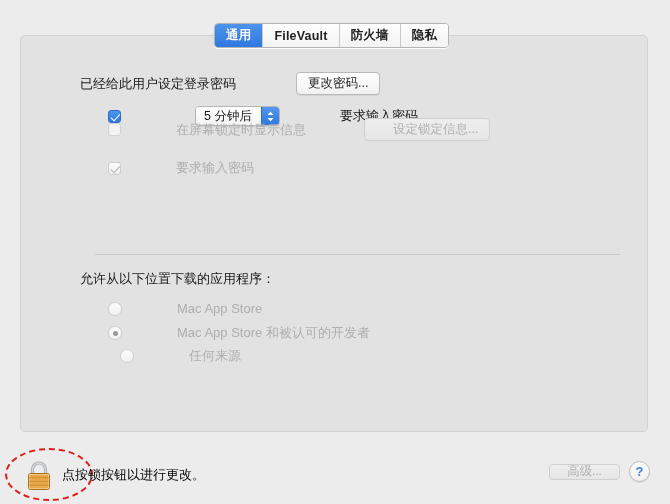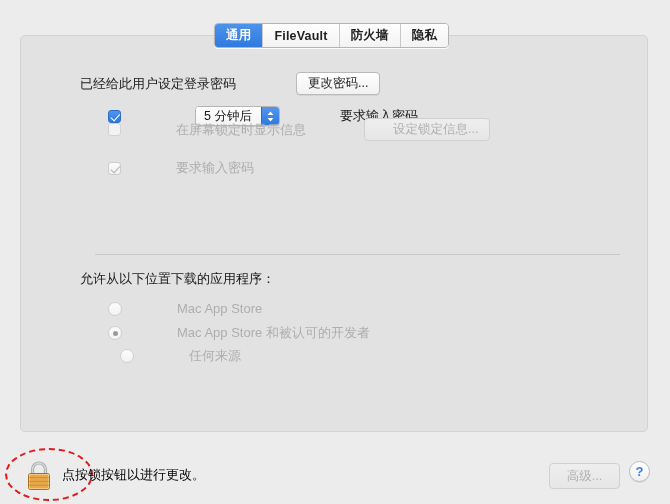--- a/index.html
+++ b/index.html
@@ -335,16 +335,16 @@
     <line x1="7.2" y1="23.4" x2="26.8" y2="23.4" stroke="#c68a2d" stroke-width="0.8"></line>
     <line x1="7.2" y1="27.2" x2="26.8" y2="27.2" stroke="#c68a2d" stroke-width="0.8"></line>
   </svg>
 </div>
 
 <div class="annot-ellipse"></div>
 
 <div class="bottom-note">点按锁按钮以进行更改。</div>
 
 <div class="adv-btn">
-  <span class="btn disabled" style="width:71px;height:26px;">高级...</span>
+  <span class="btn disabled" style="width:71px;height:16px;font-family:Liberation Serif, serif;">高级...</span>
 </div>
 
 <div class="help-btn">?</div>
 
 </body></html>

